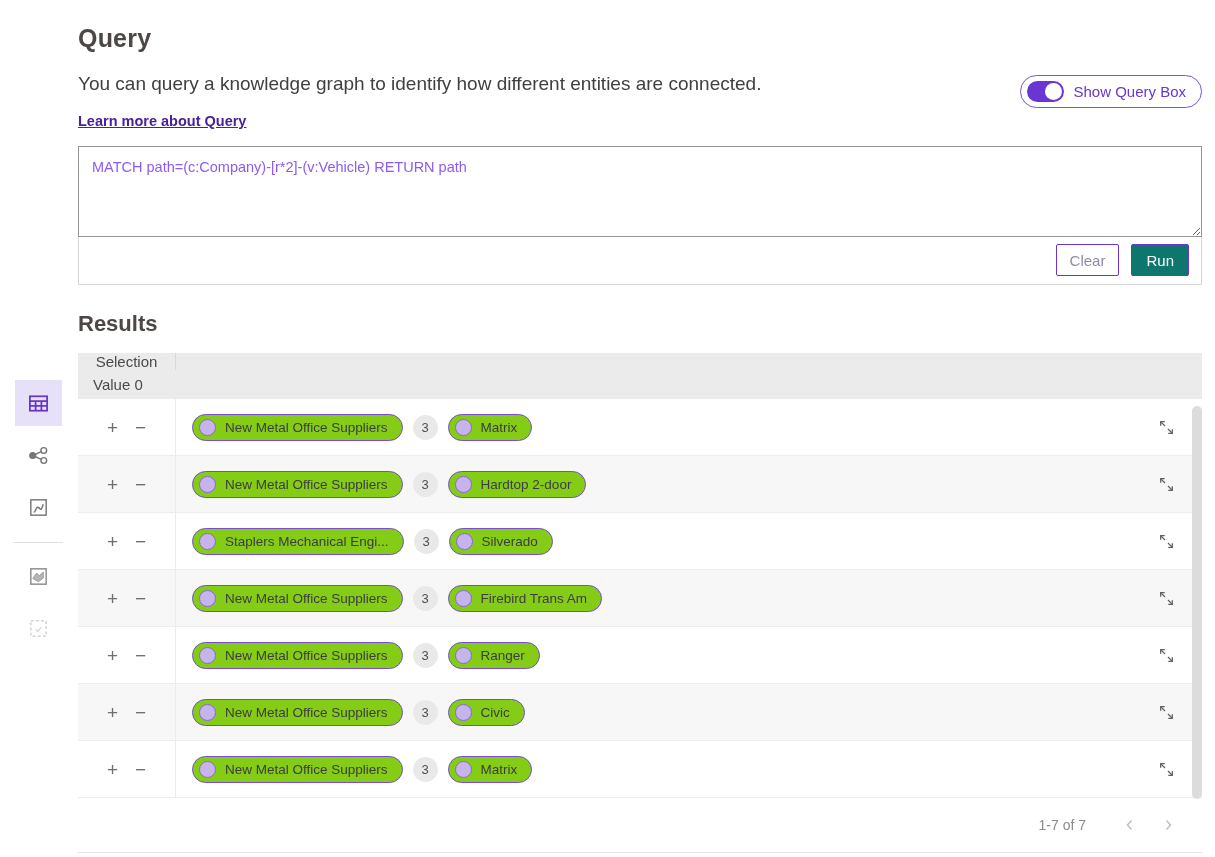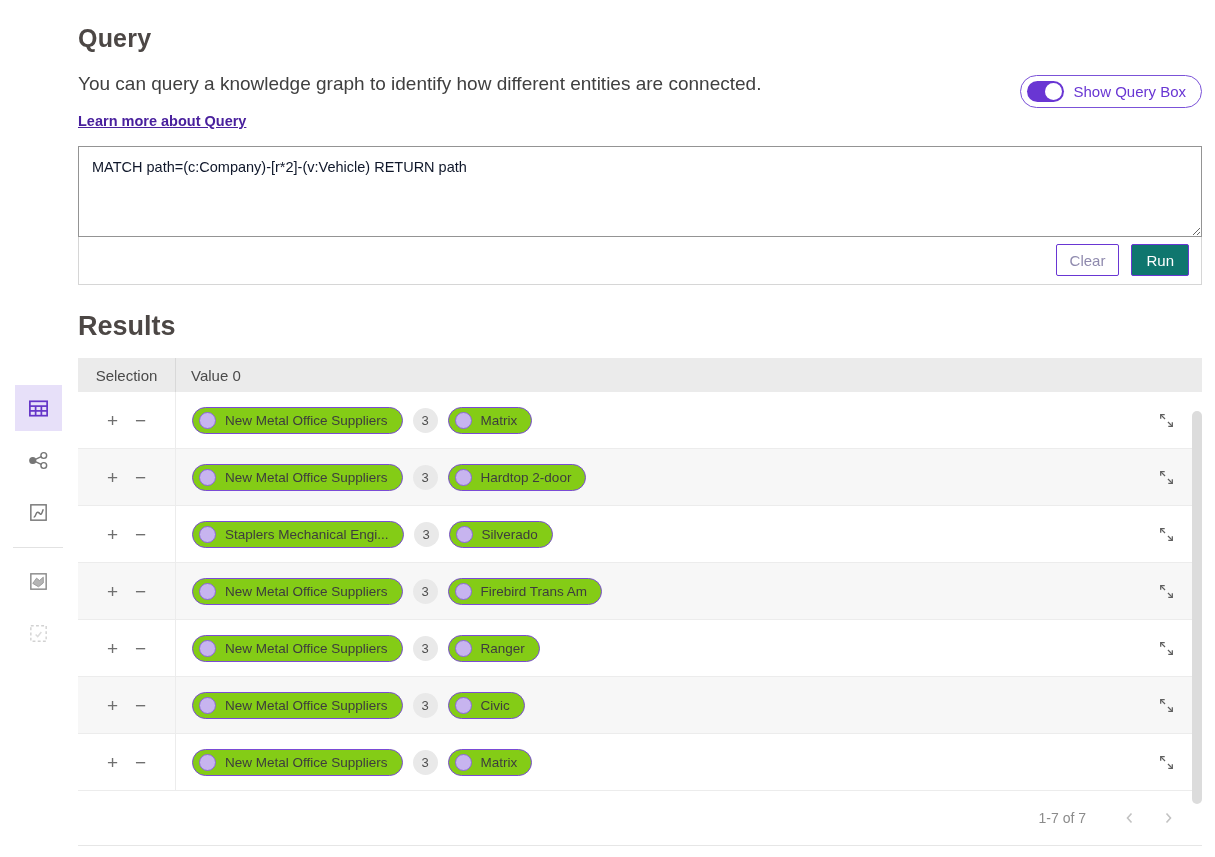--- a/index.html
+++ b/index.html
@@ -23,41 +23,41 @@
   }
   .switch { width:37px; height:21px; border-radius:11px; background:#6936d3; position:relative; flex:none; }
   .knob { position:absolute; right:2px; top:2px; width:17px; height:17px; border-radius:50%; background:#fff; }
   .toggle-label { color:#6936d3; font-size:15px; white-space:nowrap; }
 
   
   .query-panel { border:1px solid #d6d6d6; margin-bottom:26px; }
   .query-input {
     display:block; width:calc(100% + 2px); margin:-1px -1px 0 -1px; height:91px;
     border:1px solid #949494; padding:12px 13px; resize:both; outline:none;
-    font:14.5px "Liberation Sans", sans-serif; color:#0f172a; background:#fff;
+    font:14.5px "Liberation Sans", sans-serif; color:#8b5cf6; background:#fff;
   }
   .query-actions { display:flex; justify-content:flex-end; align-items:center; gap:12px; padding:7px 12px 8px; }
   .btn { font-family:"Liberation Sans", sans-serif; font-size:15px; border-radius:2px; cursor:pointer; height:32px; }
   .btn-clear { background:#fff; border:1px solid #6936d3; color:#8f8aae; padding:0 13px; }
   .btn-run { background:#0f766e; border:1px solid #6936d3; color:#ffffff; padding:0 14px; }
 
   
-  .results-title { font-size:27px; font-weight:700; color:#4c4745; margin:16px 0 16px; }
+  .results-title { font-size:22px; font-weight:700; color:#4c4745; margin:16px 0 16px; }
   .results-area { position:relative; }
 
   
   .view-sidebar { position:absolute; left:-65px; top:27px; width:50px; display:flex; flex-direction:column; align-items:center; }
   .view-item { width:47px; height:46px; display:flex; align-items:center; justify-content:center; margin-bottom:6px; cursor:pointer; background:transparent; border:none; padding:0; }
   .view-item.selected { background:#e7e0f9; }
   .view-item.disabled { cursor:default; }
   .sidebar-divider { width:50px; height:1px; background:#e2e2e2; margin:6px 0 10px; }
 
   
   .results-table { position:relative; width:100%; }
-  .table-header { display:flex; background:#ebebeb; height:34px; font-size:15px; color:#4a4a4a; }
+  .table-header { display:flex; background:#ebebeb; height:46px; font-size:15px; color:#4a4a4a;flex-direction:column; }
   .th-selection { width:98px; flex:none; display:flex; align-items:center; justify-content:center; border-right:1px solid #d8d8d8; }
   .th-value { flex:1; display:flex; align-items:center; padding-left:15px; }
 
   .trow { display:flex; align-items:stretch; height:57px; border-bottom:1px solid #ececec; background:#fff; }
   .trow:nth-child(even) { background:#f7f7f7; }
   .row-selection { width:98px; flex:none; display:flex; align-items:center; justify-content:center; gap:17px; border-right:1px solid #ececec; }
   .sel-btn { background:none; border:none; padding:0; color:#6f6f6f; font-size:19px; line-height:1; cursor:pointer; font-family:"Liberation Sans", sans-serif; }
   .row-value { flex:1; display:flex; align-items:center; gap:10px; padding-left:16px; min-width:0; }
   .pill {
     display:inline-flex; align-items:center; gap:9px; flex:none;

